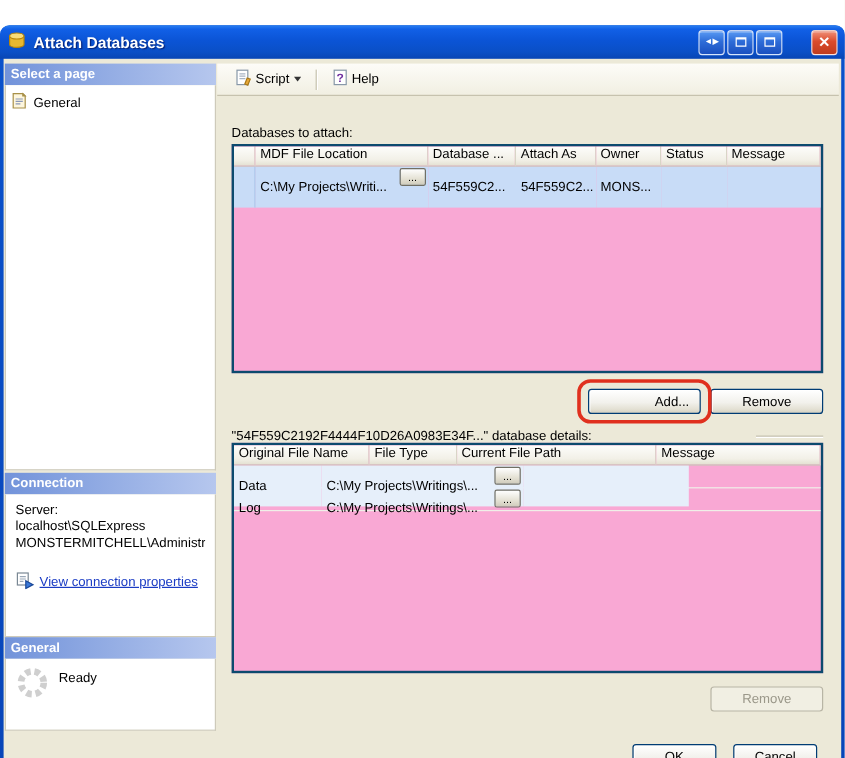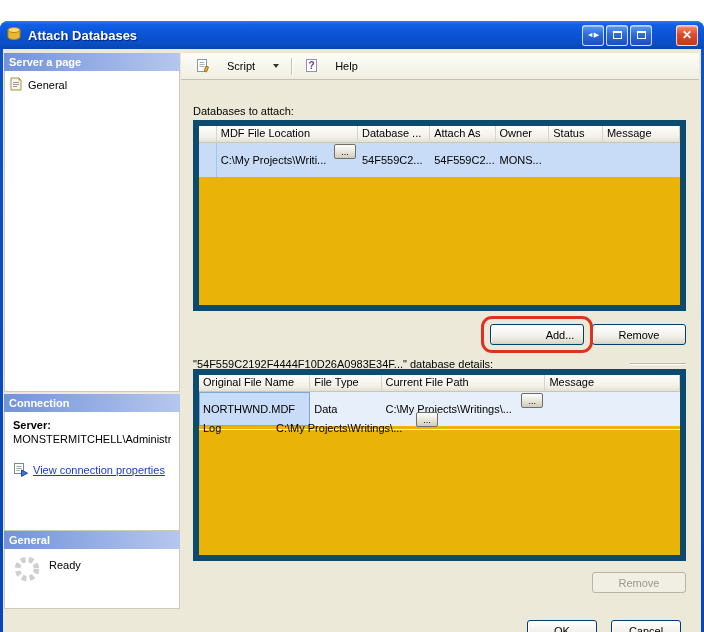--- a/index.html
+++ b/index.html
@@ -35,44 +35,44 @@
     background: linear-gradient(to right, #7293DA, #B6C7EE); }
   .hdr-select { top: 0; } .hdr-conn { top: 341px; } .hdr-prog { top: 478px; }
   .panel { position: absolute; left: 0; width: 100%; background: #fff; border: 1px solid #CECABA; border-top: none; }
   .panel-select { top: 18px; height: 321px; }
   .panel-conn   { top: 359px; height: 119px; }
   .panel-prog   { top: 496px; height: 60px; }
 
   .general-row { display: flex; align-items: center; gap: 5px; padding: 6px 4px; cursor: default; }
   .conn-panel { padding: 7px 8px; }
   .conn-panel .lbl { margin-top: 8px; }
-  .conn-panel .lbl:first-child { margin-top: 0; font-weight: bold; }
+  .conn-panel .lbl:first-child { margin-top: 0; }
   .conn-panel .val { margin-top: 2px; white-space: nowrap; overflow: hidden; }
   .link-row { display: flex; align-items: center; gap: 4px; margin-top: 16px; text-align: center; }
   .link-row a { color: #1A3BC4; text-decoration: underline; cursor: pointer; }
   .prog-panel { display: flex; align-items: flex-start; gap: 8px; padding: 6px 8px; }
   .prog-panel .status { margin-top: 4px; }
 
   
   .main { position: absolute; left: 178px; top: 4px; right: 2px; bottom: 2px; }
   .toolbar { position: absolute; left: 0; right: 0; top: 0; height: 27px;
     background: linear-gradient(to bottom, #FDFCF8, #F1EFE2);
     border-bottom: 1px solid #C6C2AE; display: flex; align-items: center; padding-left: 8px; }
-  .tb-btn { display: flex; align-items: center; gap: 16px; padding: 3px 6px; border: 1px solid transparent; cursor: default; }
+  .tb-btn { display: flex; align-items: center; gap: 2px; padding: 3px 6px; border: 1px solid transparent; cursor: default; }
   .dd-arrow { width: 0; height: 0; border-left: 3px solid transparent; border-right: 3px solid transparent;
     border-top: 4px solid #333; margin-left: 2px; }
   .tb-sep { width: 1px; height: 17px; background: #C6C2AE; box-shadow: 1px 0 0 #fff; margin: 0 5px; }
 
   .flabel { position: absolute; white-space: nowrap; }
   .lab-db { left: 12px; top: 52px; }
   .lab-details { left: 12px; top: 305px; }
   .divline { position: absolute; left: 449px; top: 310px; width: 56px; height: 2px;
     border-top: 1px solid #BDB9A9; border-bottom: 1px solid #fff; }
 
-  .table { position: absolute; background: #eab308; border: 6px solid #0c4a6e; overflow: hidden; }
+  .table { position: absolute; background: #f9a8d4; border: 2px solid #0c4a6e; overflow: hidden; }
   .t1 { left: 12px; top: 67px; width: 493px; height: 191px; }
   .t2 { left: 12px; top: 316px; width: 493px; height: 192px; }
   .thead { display: flex; height: 17px; }
   .th { background: linear-gradient(to bottom, #FDFDFB, #F2F0E7 70%, #E4E1D2);
     border-right: 1px solid #D8D5C6; border-bottom: 1px solid #C9C6B8;
     padding: 1px 4px; white-space: nowrap; overflow: hidden; }
   .trow { display: flex; height: 18px; align-items: stretch; }
   .t2 .trow { height: 19px; border-bottom: 1px solid #F0EFE8; }
   .td { padding: 17px 4px; white-space: nowrap; overflow: hidden; display: flex; align-items: center; position: relative; }
 
@@ -126,38 +126,39 @@
       <div class="tbtn">
           <span class="winglyph"></span>
         </div>
       <div class="tbtn tbtn-close">✕</div>
     </div>
   </div>
 
   <div class="client">
 
     <div class="sidebar">
-      <div class="sec-header hdr-select">Server a page</div>
+      <div class="sec-header hdr-select">Select a page</div>
       <div class="panel panel-select">
         <div class="general-row">
           <span>
             <svg width="14" height="14" viewBox="0 0 14 14">
               <path d="M2 1 h8 l2 2 v10 h-10 z" fill="#FDF6DE" stroke="#A89048"></path>
               <path d="M10 1 l2 2 h-2 z" fill="#E8D8A0" stroke="#A89048"></path>
               <path d="M4 5.5 h6 M4 7.5 h6 M4 9.5 h4" stroke="#8A98B8" stroke-width="1" fill="none"></path>
             </svg>
           </span>
           <span>General</span>
         </div>
       </div>
 
       <div class="sec-header hdr-conn">Connection</div>
       <div class="panel panel-conn">
         <div class="conn-panel">
           <div class="lbl">Server:</div>
+          <div class="val">localhost\SQLExpress</div>
           <div class="val">MONSTERMITCHELL\Administra</div>
           <div class="link-row">
             <span>
               <svg width="16" height="16" viewBox="0 0 16 16">
                 <rect x="1.5" y="2.5" width="9" height="10" fill="#fff" stroke="#7A8894"></rect>
                 <path d="M3.5 5.5 h5 M3.5 7.5 h5 M3.5 9.5 h3" stroke="#9AA8B8" fill="none"></path>
                 <path d="M8.5 9 l6 3.2 -6 3.2 z" fill="#3A78D8" stroke="#1A4898"></path>
               </svg>
             </span>
             <a>View connection properties</a>
@@ -238,21 +239,20 @@
       <div class="divline"></div>
 
       <div class="table t2">
         <div class="thead">
           <div class="th d-name">Original File Name</div>
           <div class="th d-type">File Type</div>
           <div class="th d-path">Current File Path</div>
           <div class="th d-msg">Message</div>
         </div>
         <div class="trow row1">
-          <div class="td d-name">NORTHWND.MDF</div>
           <div class="td d-type">Data</div>
           <div class="td d-path">
             <span>C:\My Projects\Writings\...</span>
             <button class="mini">...</button>
           </div>
           <div class="td d-msg"></div>
         </div>
         <div class="trow">
           <div class="td d-type">Log</div>
           <div class="td d-path">

